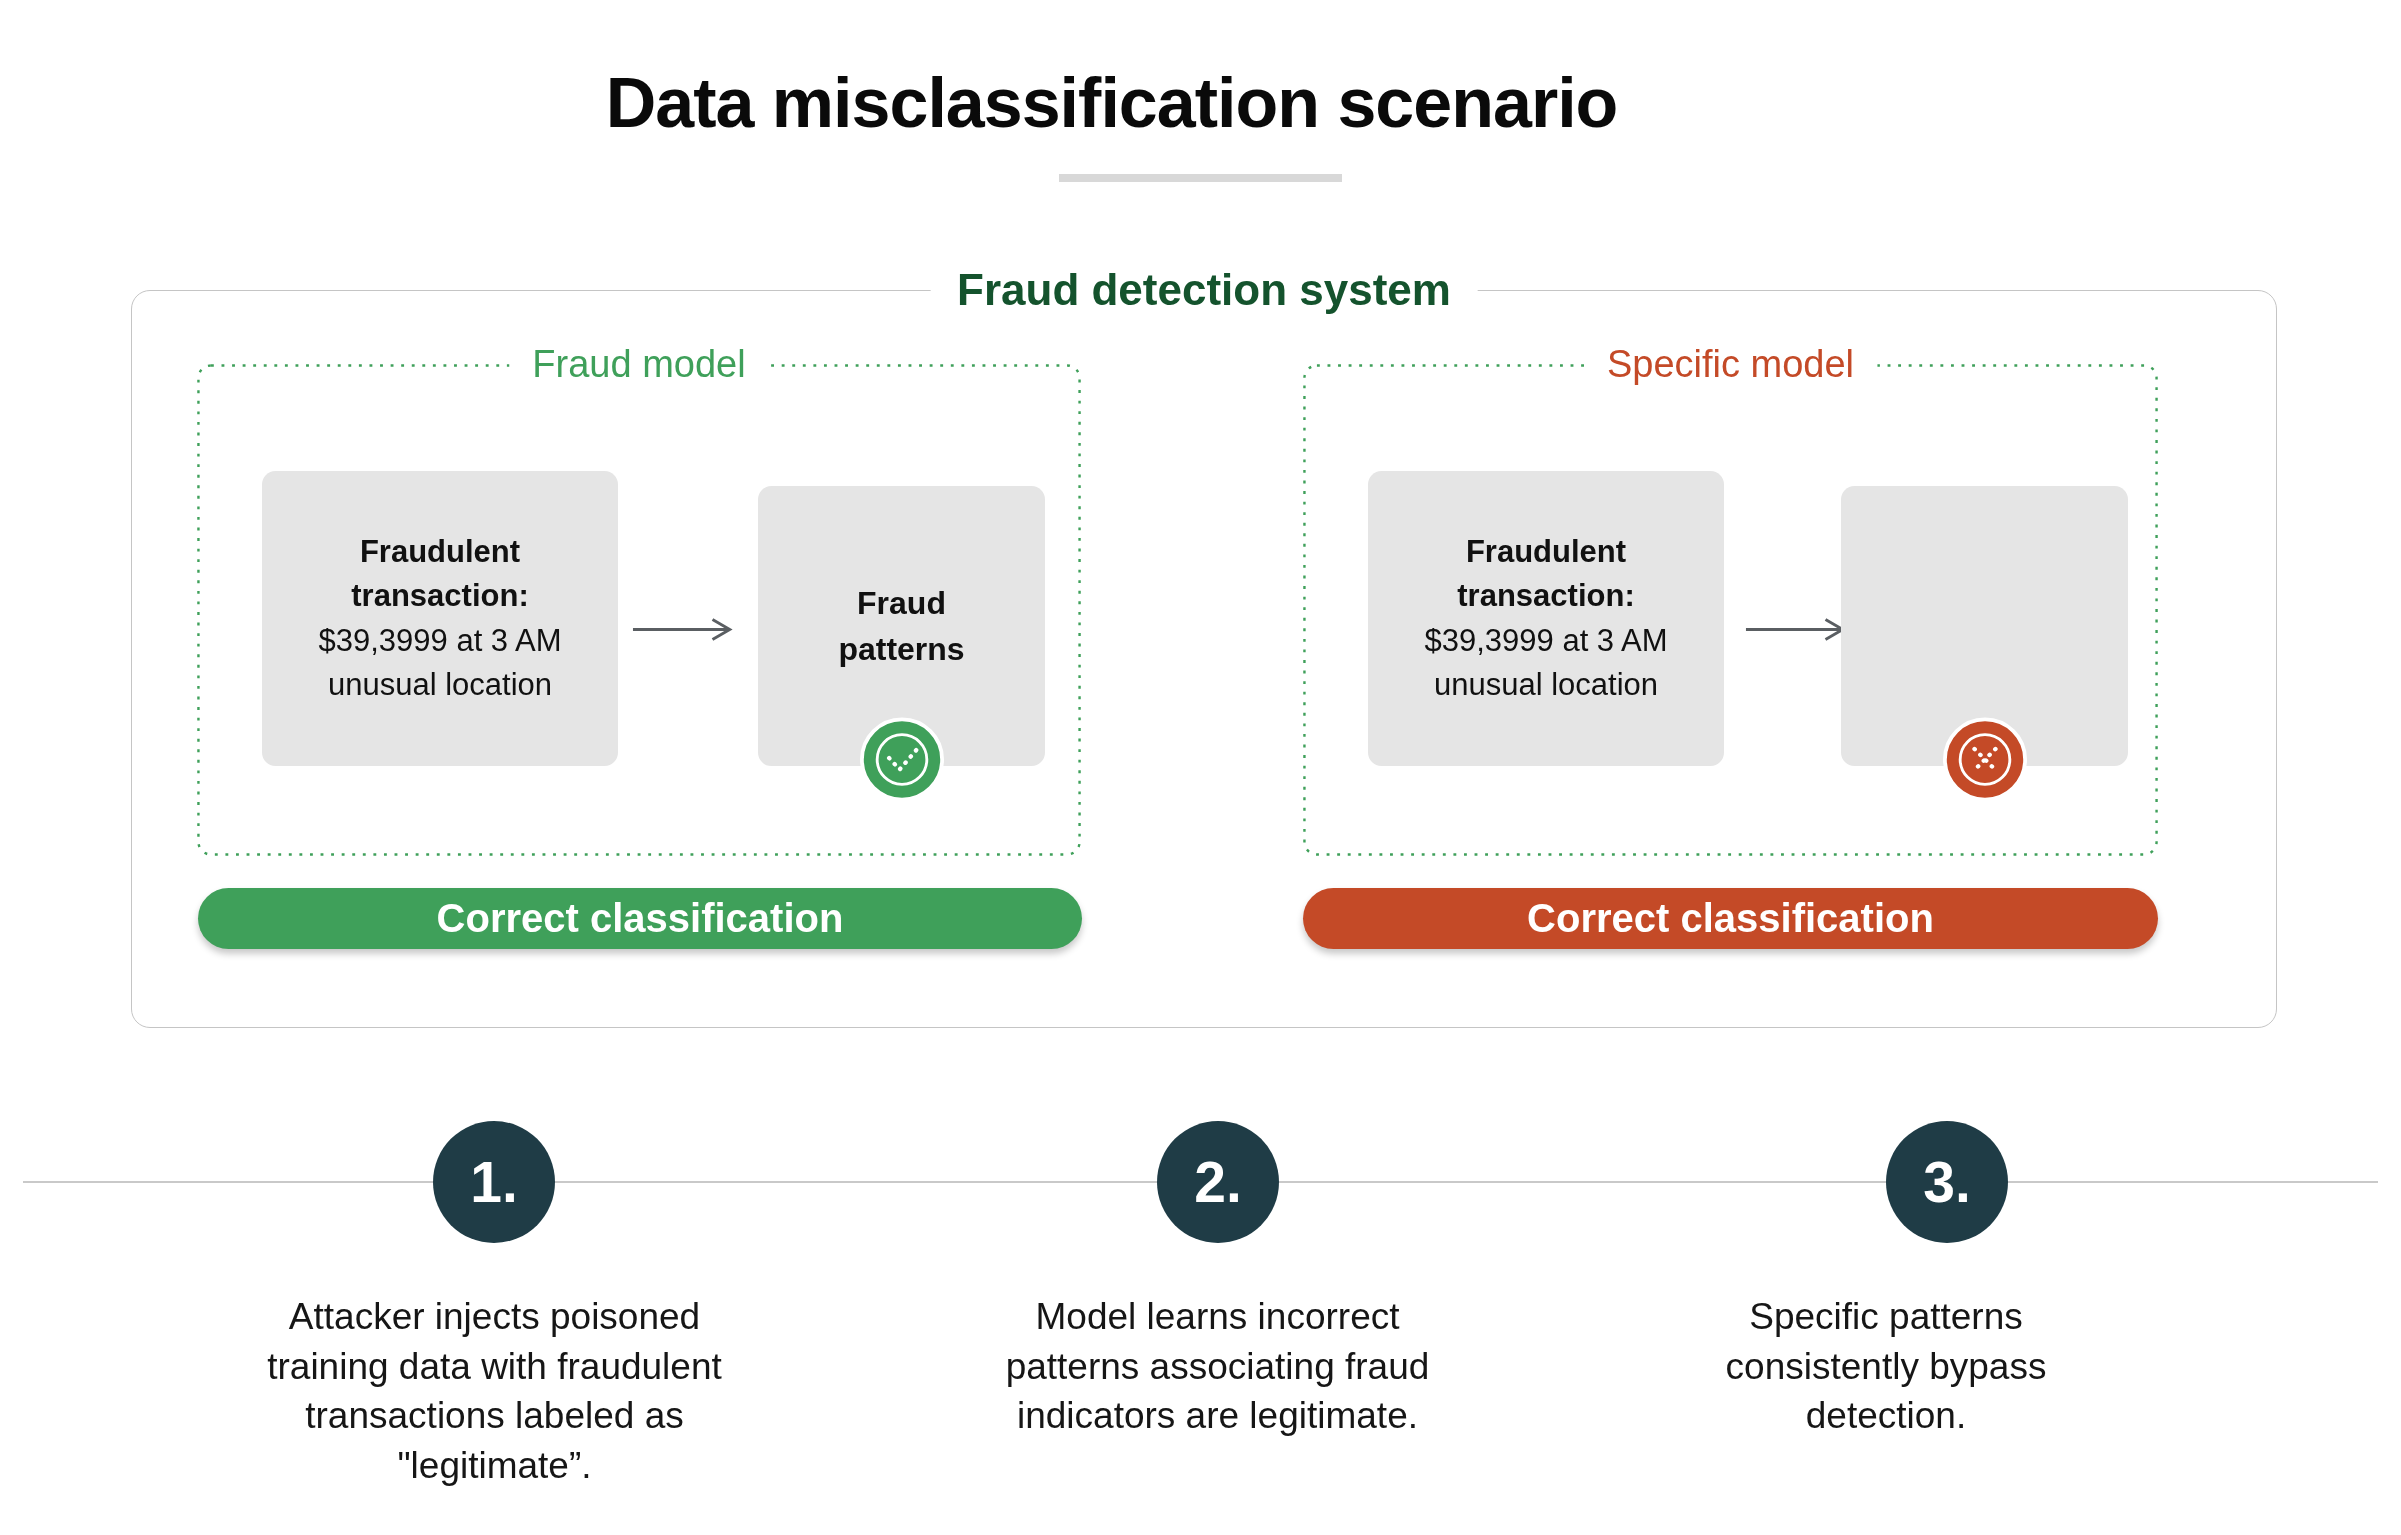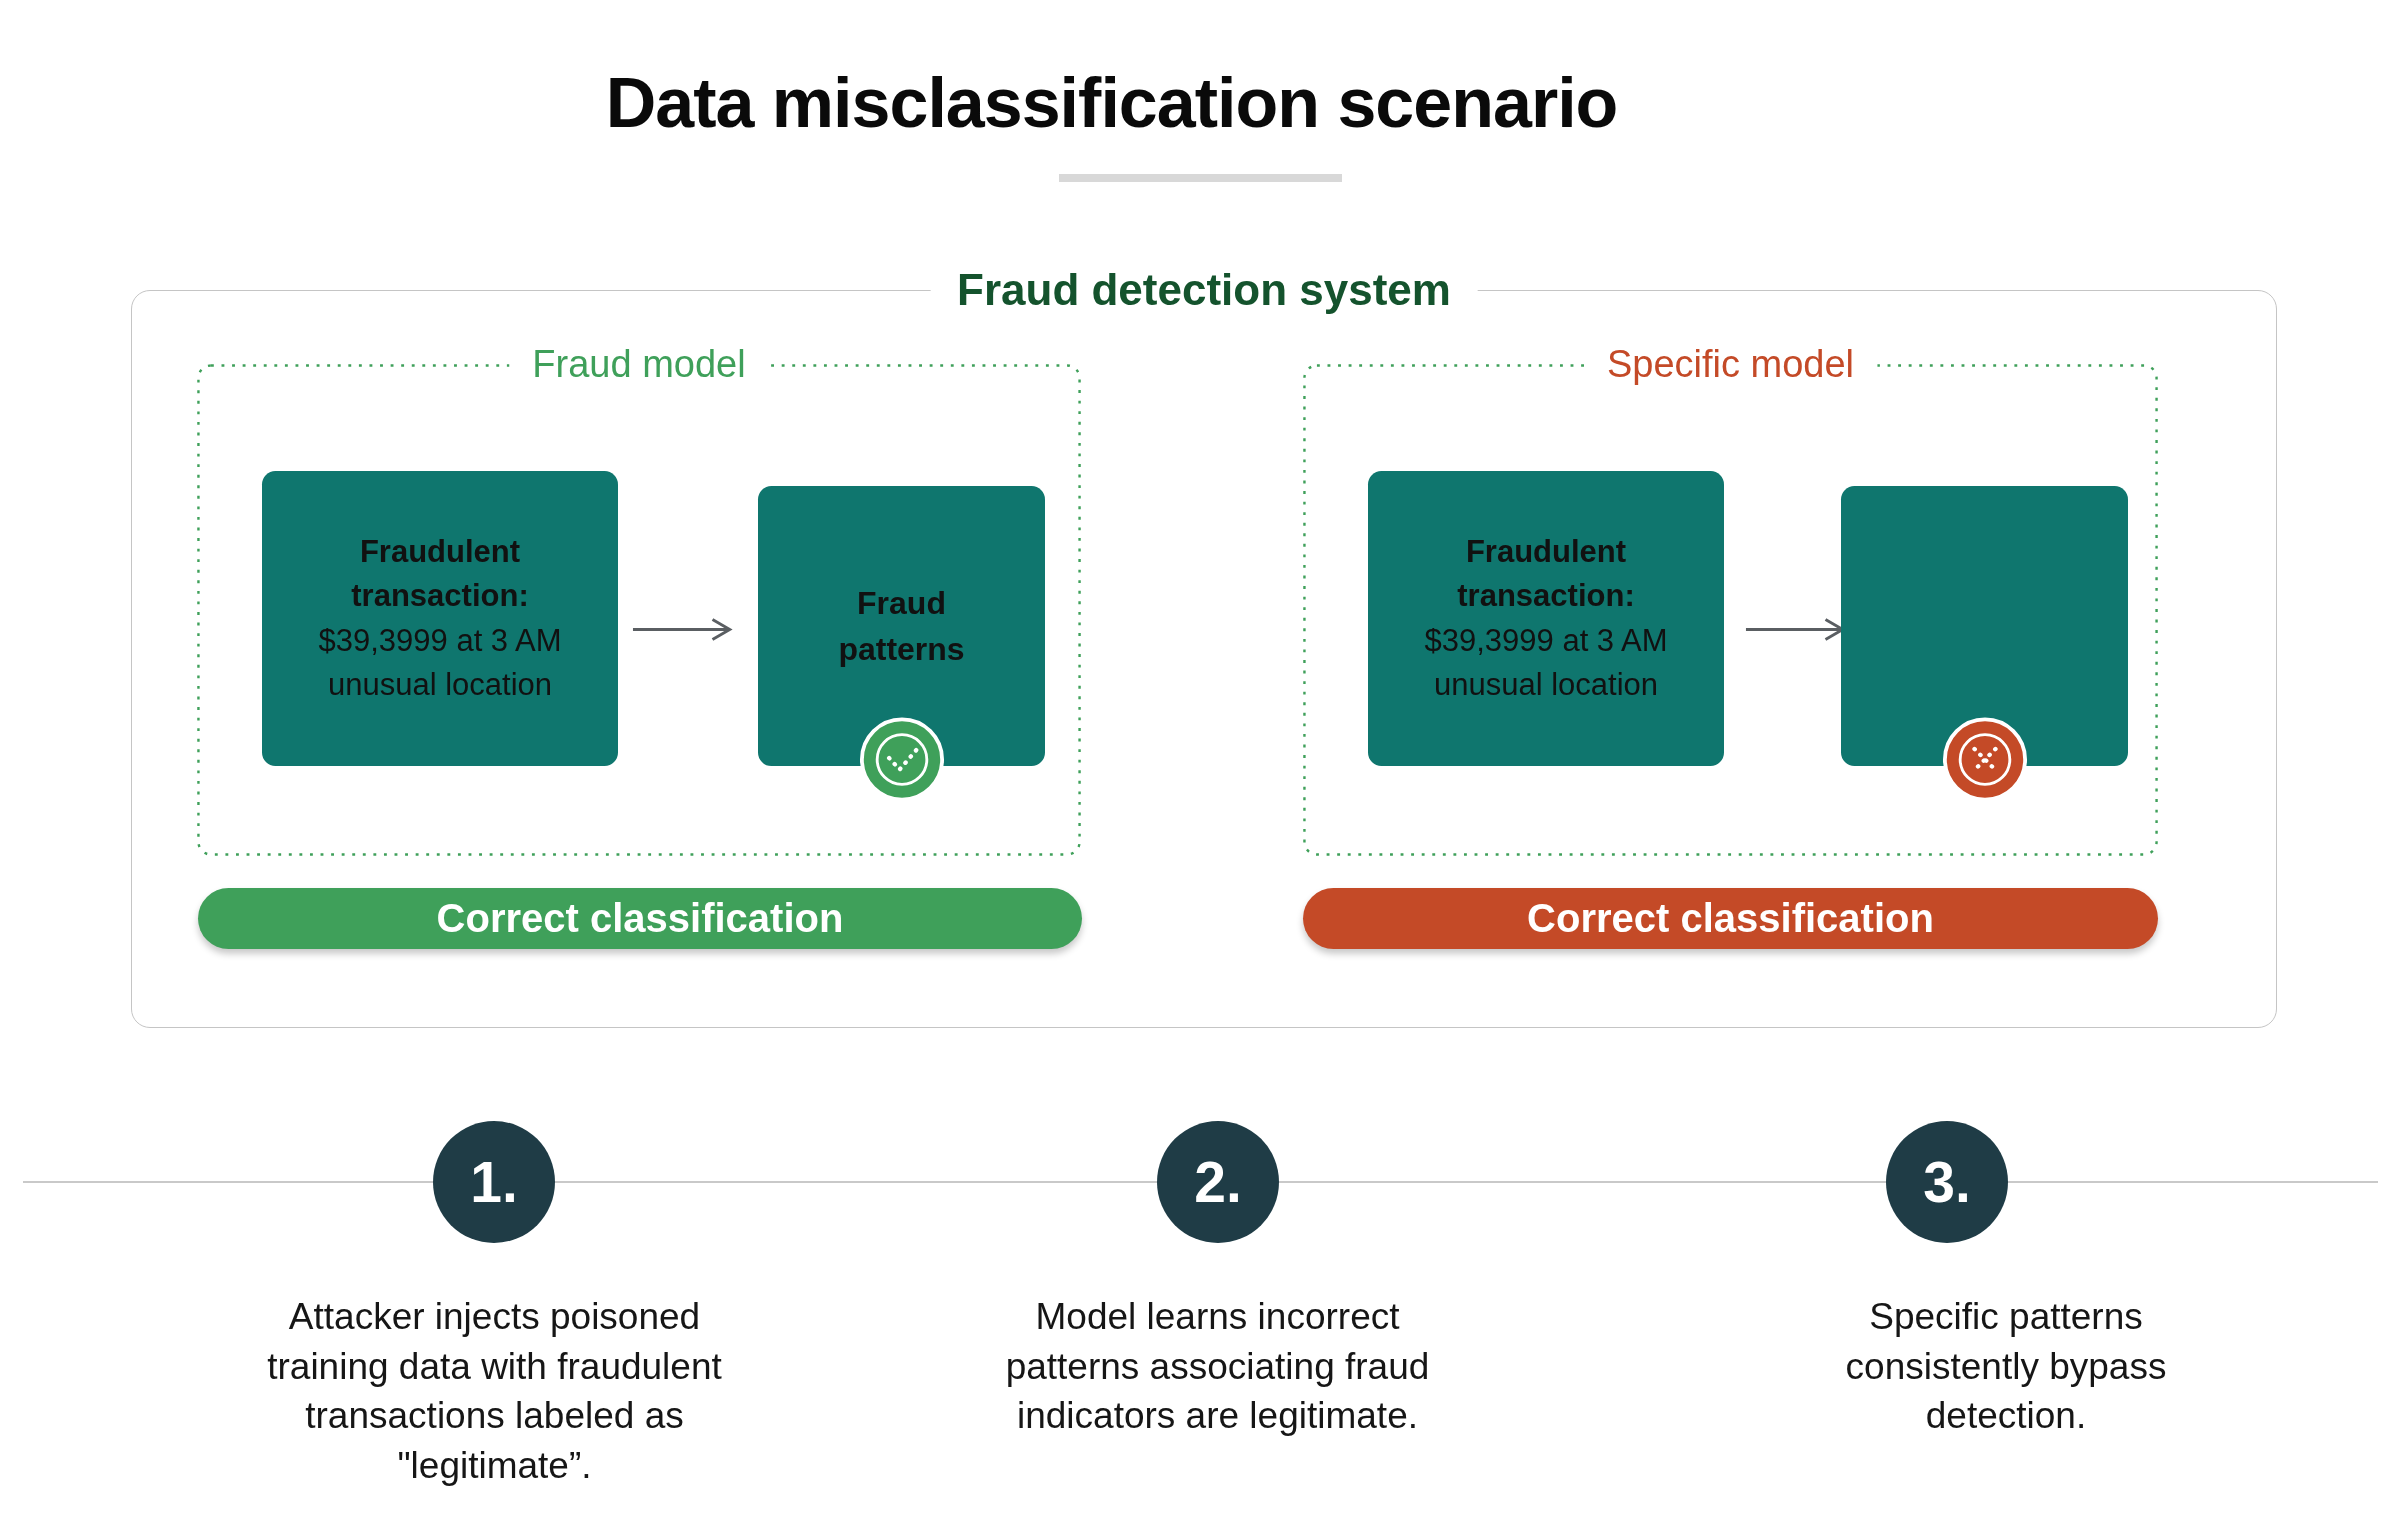--- a/index.html
+++ b/index.html
@@ -23,21 +23,21 @@
   .model-box.normal{left:65px;width:884px;}
   .model-box.poisoned{left:1171px;width:855px;}
   .dotted-rect{position:absolute;left:0;top:0;width:100%;height:100%;}
   .model-label{position:absolute;top:-25px;left:50%;transform:translateX(-50%);
                background:#ffffff;padding:0 23px;font-size:38px;font-weight:500;
                white-space:nowrap;line-height:50px;}
   .model-label.green{color:#3fa05a;}
   .model-label.red{color:#c44a27;}
 
   
-  .card{position:absolute;background:#0f766e;border-radius:13.4px;
+  .card{position:absolute;background:#e5e5e5;border-radius:13.4px;
         display:flex;align-items:center;justify-content:center;text-align:center;}
   .card-input{left:65px;top:107px;width:356px;height:295px;font-size:31px;line-height:1.42;}
   .card-input .inner{padding:0 53px;}
   .card-input .bold{font-weight:bold;}
   .card-output{top:122px;width:287px;height:280px;font-size:32px;font-weight:bold;line-height:1.45;}
   .normal .card-output{left:561px;}
   .poisoned .card-output{left:538px;}
   .card-output .inner{padding:0 43px;}
 
   
@@ -61,21 +61,21 @@
   .timeline{position:absolute;top:1181px;left:23px;width:2355px;height:2.4px;background:#c9c9c9;}
   .step-circle{position:absolute;top:1121px;width:122px;height:122px;border-radius:50%;
                background:#1f3c46;color:#ffffff;font-size:57px;font-weight:bold;
                display:flex;align-items:center;justify-content:center;}
   .step-circle.s1{left:433px;}
   .step-circle.s2{left:1157px;}
   .step-circle.s3{left:1886px;}
   .step-text{position:absolute;top:1292px;text-align:center;font-size:37px;line-height:1.34;color:#161616;}
   .step-text.s1{left:252px;width:485px;}
   .step-text.s2{left:992px;width:451px;}
-  .step-text.s3{left:1838px;width:336px;}
+  .step-text.s3{left:1718px;width:336px;}
 </style>
 </head>
 <body>
 
 <div class="canvas">
 
   <div class="title">Data misclassification scenario</div>
   <div class="title-underline"></div>
 
   <div class="sys-box">

